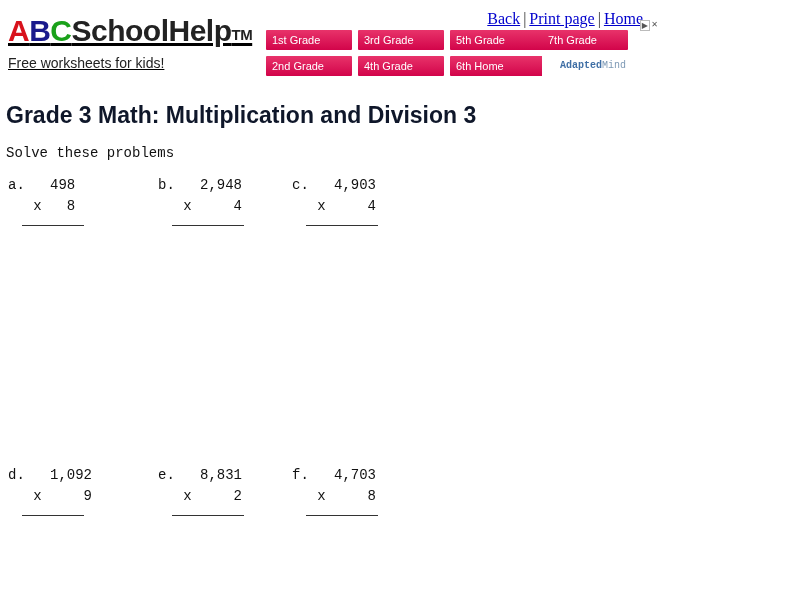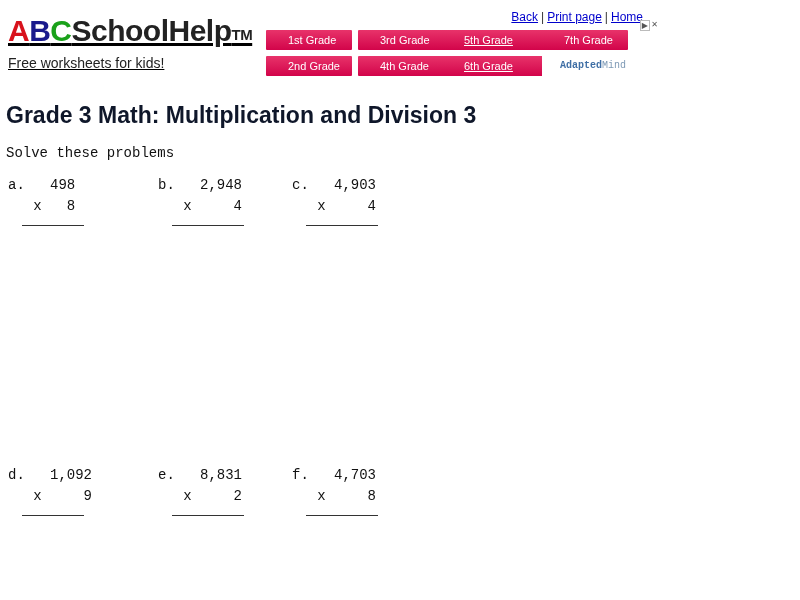--- a/index.html
+++ b/index.html
@@ -13,23 +13,23 @@
     font-family: "Liberation Sans", sans-serif;
     position: relative;
     overflow: hidden;
   }
 
   
   .top-links {
     position: absolute;
     top: 10px;
     right: 157px;
-    font-size: 12px;
+    font-size: 16px;
     color: #333;
-    font-family: Liberation Sans, sans-serif;
+    font-family: Liberation Serif, serif;
     white-space: nowrap;
   }
   .top-links a {
     color: #0000cc;
     text-decoration: underline;
   }
   .top-links .sep {
     color: #333;
     padding: 0 3px;
   }
@@ -83,27 +83,27 @@
   .ad-row.r1 { top: 0; }
   .ad-row.r2 { top: 26px; }
   .ad-btn {
     position: absolute;
     height: 20px;
     line-height: 20px;
     background: linear-gradient(to bottom, #e8336a 0%, #d2044a 100%);
     color: #ffffff;
     font-size: 11px;
     font-family: "Liberation Sans", sans-serif;
-    padding-left: 22px;
+    padding-left: 6px;
     box-sizing: border-box;
     border-radius: 1px;
   }
   .ad-btn.c0 { left: 0px;   width: 86px; }
   .ad-btn.c1 { left: 92px;  width: 86px; }
-  .ad-btn.c2 { left: 176px; width: 102px; text-decoration: underline; }
+  .ad-btn.c2 { left: 184px; width: 102px; }
   .ad-btn.c3 { left: 276px; width: 86px; }
   .ad-brand {
     position: absolute;
     left: 276px;
     top: 26px;
     width: 86px;
     height: 20px;
     line-height: 20px;
     font-size: 10px;
     color: #7d99b5;
@@ -208,21 +208,21 @@
   <div class="ad-row r1">
     <div class="ad-btn c0">1st Grade</div>
     <div class="ad-btn c1">3rd Grade</div>
     <div class="ad-btn c2">5th Grade</div>
     <div class="ad-btn c3">7th Grade</div>
   </div>
 
   <div class="ad-row r2">
     <div class="ad-btn c0">2nd Grade</div>
     <div class="ad-btn c1">4th Grade</div>
-    <div class="ad-btn c2">6th Grade</div>
+    <div class="ad-btn c2">6th Home</div>
   </div>
 
   <div class="ad-brand"><b>Adapted</b><span>Mind</span></div>
 </div>
 
 <div class="page-title">Grade 3 Math: Multiplication and Division 3</div>
 
 <div class="instructions">Solve these problems</div>
 
 <div class="problems">

